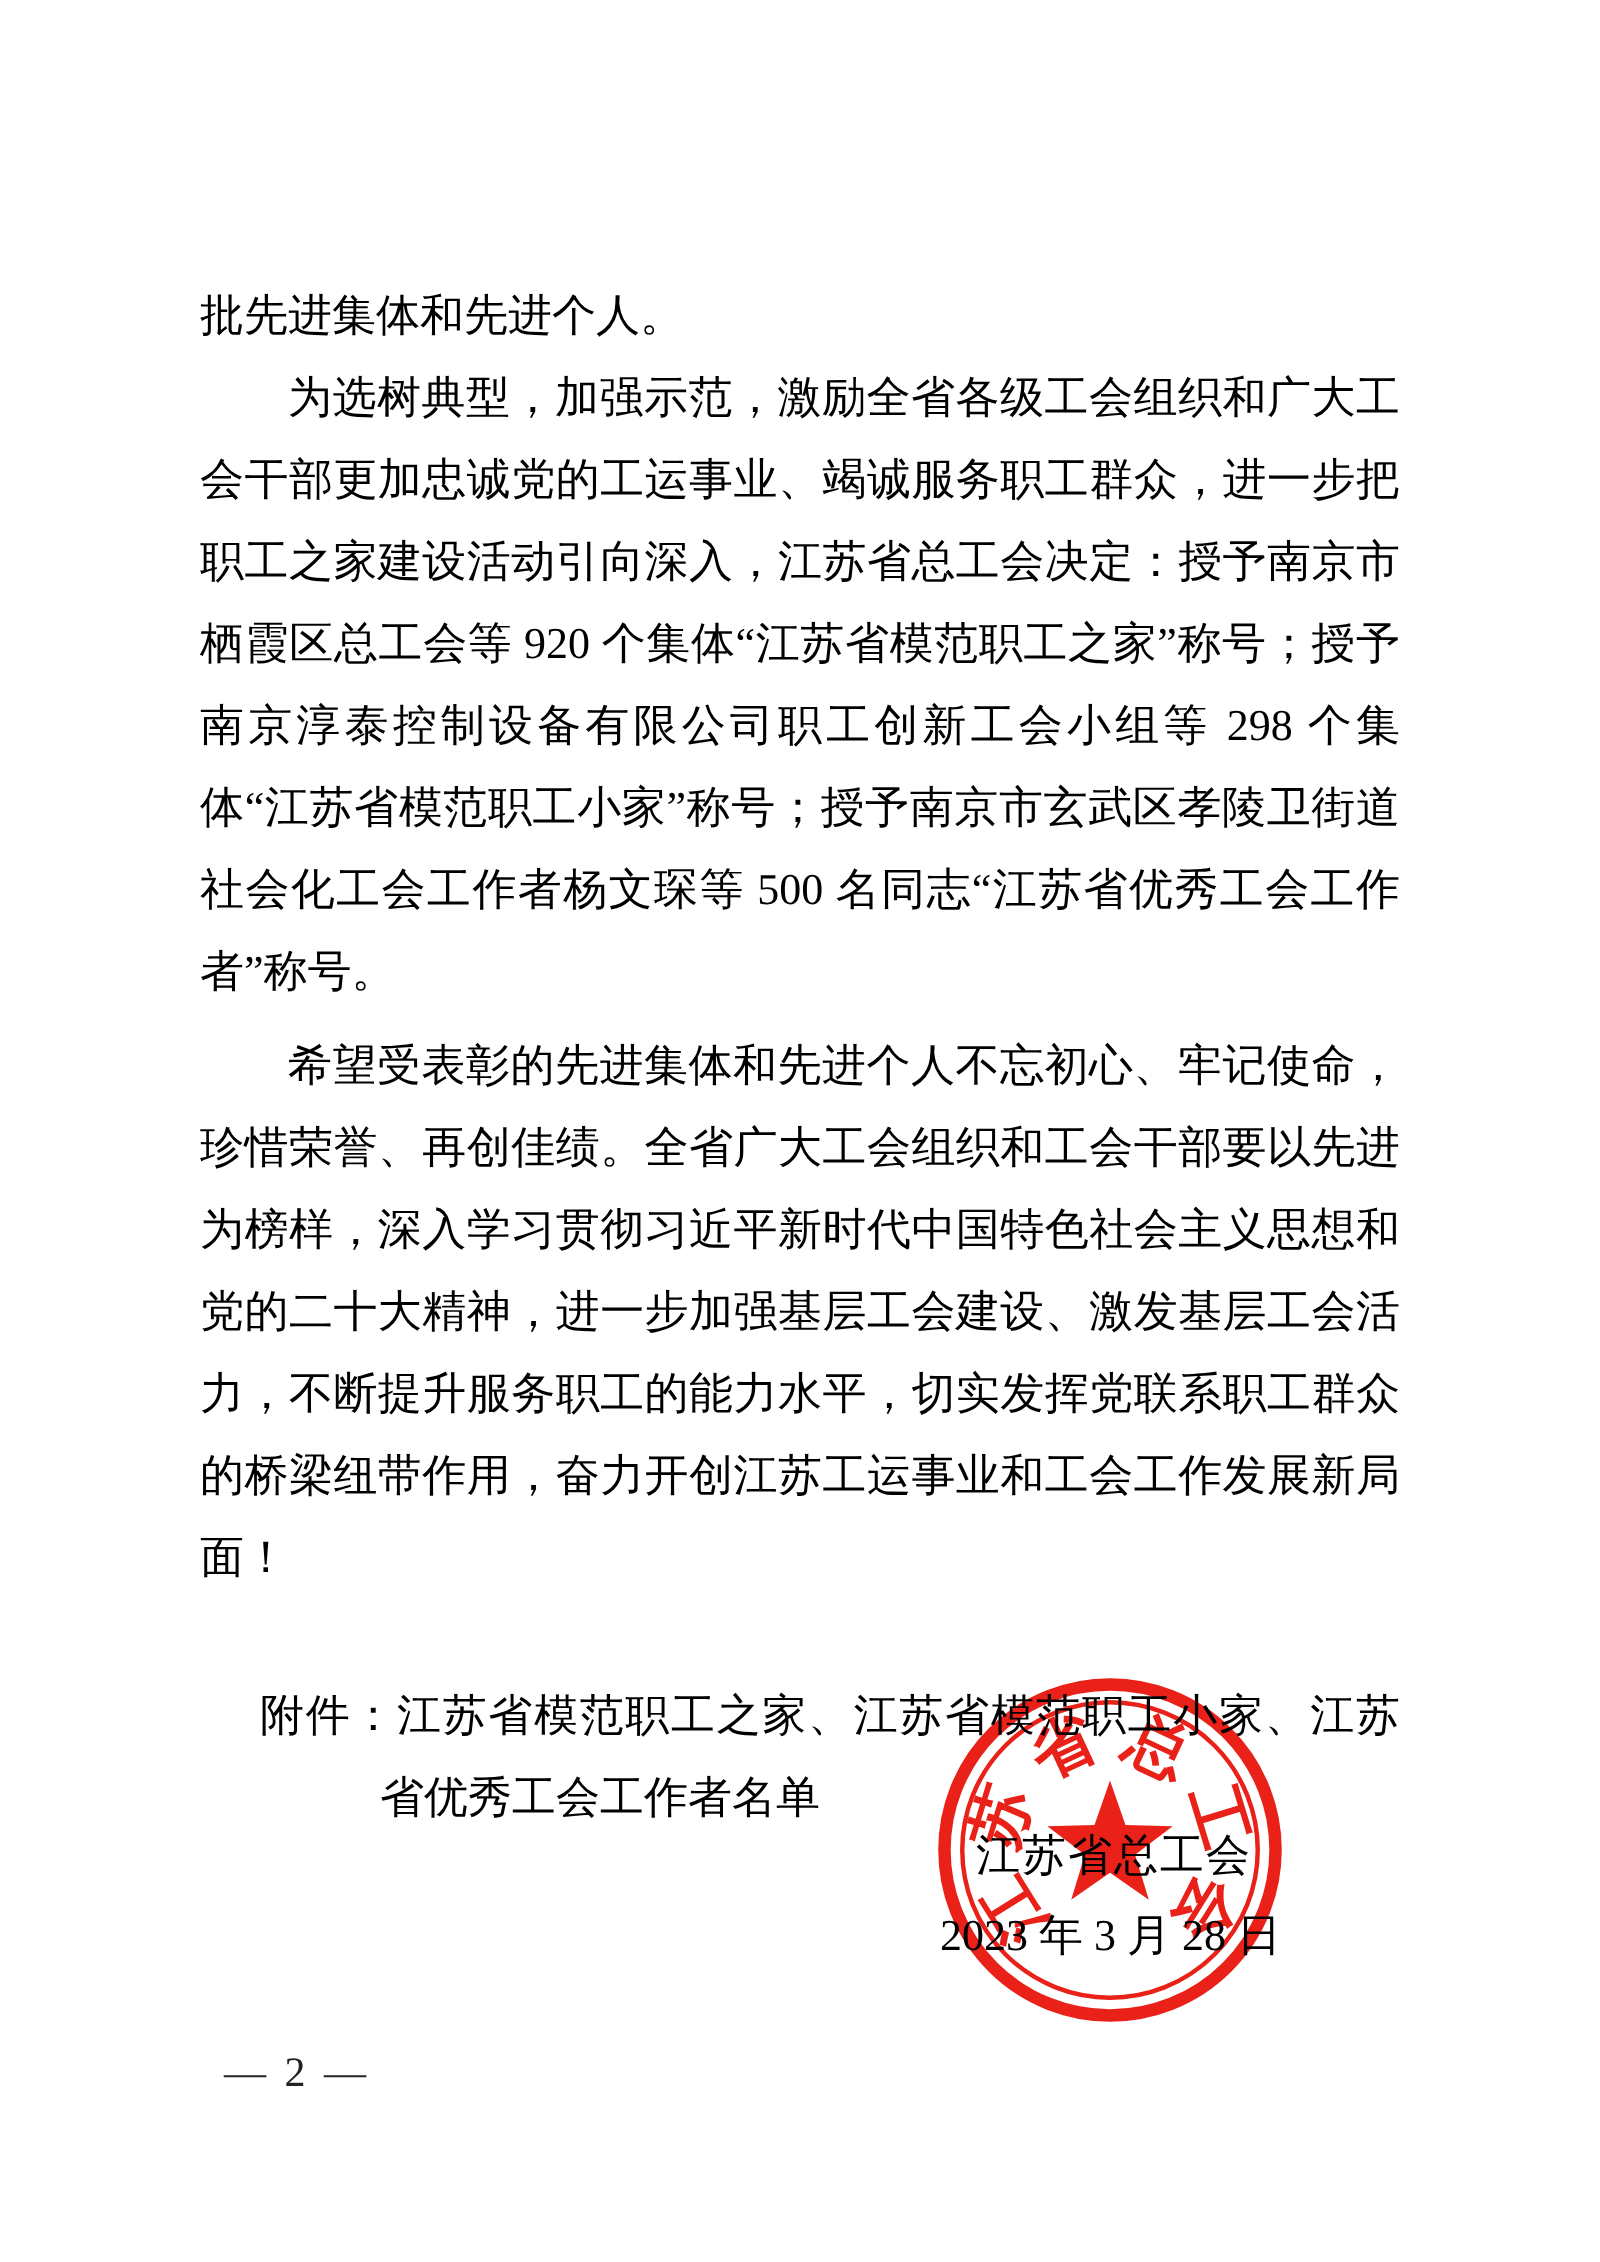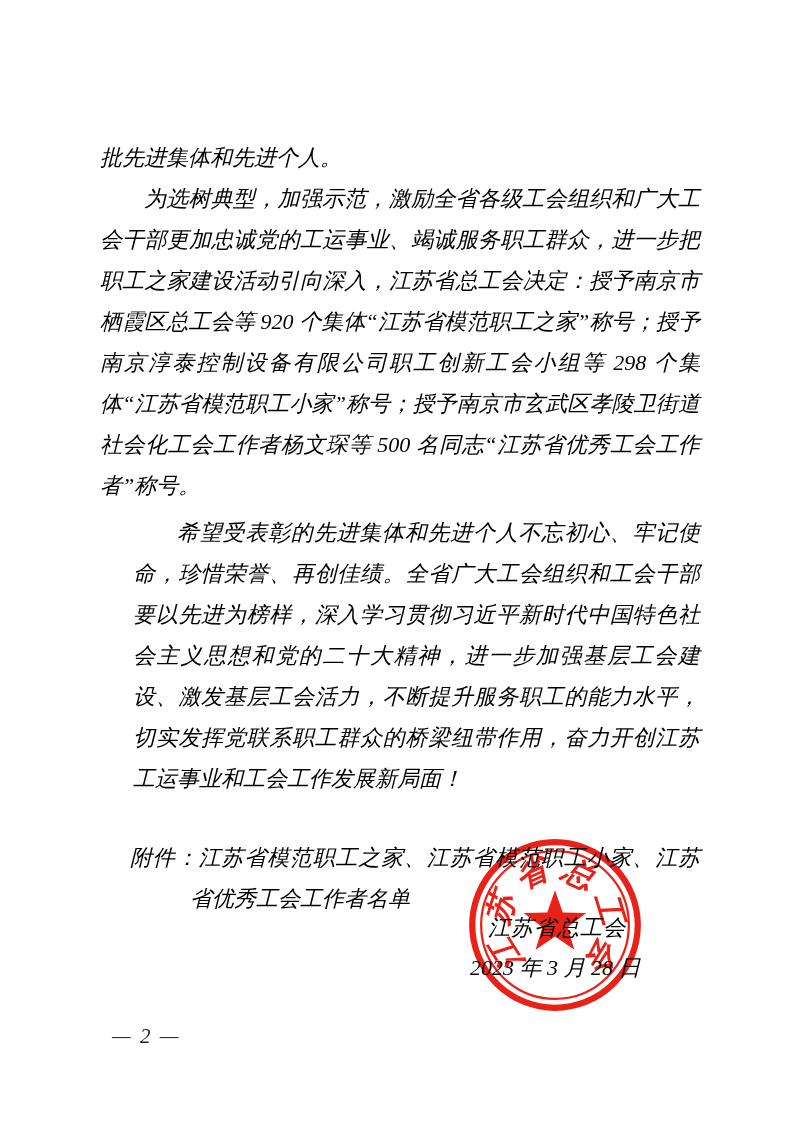--- a/index.html
+++ b/index.html
@@ -5,34 +5,33 @@
   :root { --seal-color: #e8170e; --ink: #000000; }
   html, body { margin: 0; padding: 0; background: #ffffff; }
   .page {
     position: relative;
     width: 800px;
     height: 1131px;
     background: #ffffff;
     overflow: hidden;
     font-family: "Liberation Serif", "DejaVu Serif", serif;
     color: var(--ink);
-    font-style: italic;
   }
   .body-text {
     position: absolute;
     left: 100px;
     top: 137px;
     width: 600px;
     font-size: 22px;
     line-height: 41px;
     text-align: justify;
   }
   .para { margin: 0; }
   .para.indent { text-indent: 44px; }
-  .para.hope { margin-top: 6px; margin-left: 33px; }
+  .para.hope { margin-top: 6px; }
   .attachment {
     margin: 38px 0 0 0;
     padding-left: 90px;
     text-indent: -60px;
   }
   .signature-org {
     position: absolute;
     left: 488px;
     top: 913px;
     font-size: 22px;

